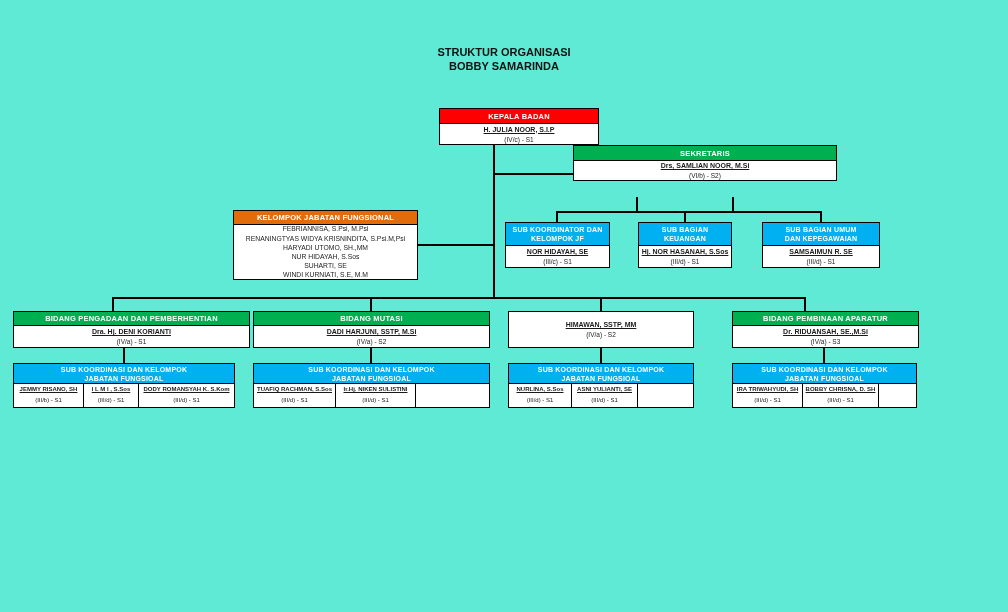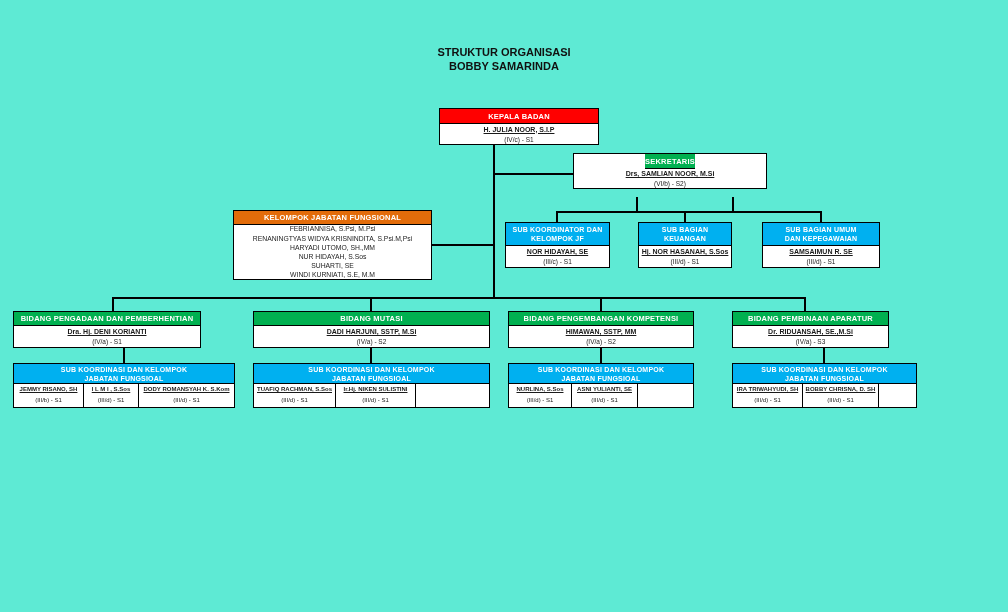--- a/index.html
+++ b/index.html
@@ -54,29 +54,29 @@
   <div class="line" style="left:823px;top:348px;width:1.5px;height:15px;"></div>
 
   <div class="box" style="left:415px;top:108px;width:160px;height:37px;margin-left:24px;">
     <div class="hdr red" style="height:14px;">KEPALA BADAN</div>
     <div class="body">
       <div class="nm">H. JULIA NOOR, S.I.P</div>
       <div class="gr">(IV/c) - S1</div>
     </div>
   </div>
 
-  <div class="box" style="left:573px;top:153px;width:194px;height:36px;align-items:center;">
+  <div class="box" style="left:573px;top:145px;width:264px;height:36px;">
     <div class="hdr green" style="height:14px;">SEKRETARIS</div>
     <div class="body">
       <div class="nm">Drs, SAMLIAN NOOR, M.Si</div>
       <div class="gr">(VI/b) - S2)</div>
     </div>
   </div>
 
-  <div class="box" style="left:233px;top:210px;width:199px;height:70px;">
+  <div class="box" style="left:233px;top:210px;width:185px;height:70px;">
     <div class="hdr orange" style="height:14px;">KELOMPOK JABATAN FUNGSIONAL</div>
     <div class="members">
       <div class="member">FEBRIANNISA, S.Psi, M.Psi</div>
       <div class="member">RENANINGTYAS WIDYA KRISNINDITA, S.Psi.M,Psi</div>
       <div class="member">HARYADI UTOMO, SH.,MM</div>
       <div class="member">NUR HIDAYAH, S.Sos</div>
       <div class="member">SUHARTI, SE</div>
       <div class="member">WINDI KURNIATI, S.E, M.M</div>
     </div>
   </div>
@@ -107,21 +107,21 @@
     <div class="hdr blue" style="height:22px;font-size:7px;">
       <div>SUB BAGIAN UMUM</div>
       <div>DAN KEPEGAWAIAN</div>
     </div>
     <div class="body">
       <div class="nm">SAMSAIMUN R. SE</div>
       <div class="gr">(III/d) - S1</div>
     </div>
   </div>
 
-  <div class="box" style="left:13px;top:311px;width:188px;height:37px;">
+  <div class="box" style="left:13px;top:311px;width:237px;height:37px;">
     <div class="hdr green" style="height:13px;">BIDANG PENGADAAN DAN PEMBERHENTIAN</div>
     <div class="body">
       <div class="nm">Dra. Hj. DENI KORIANTI</div>
       <div class="gr">(IV/a) - S1</div>
     </div>
   </div>
   <div class="box" style="left:13px;top:363px;width:222px;height:45px;">
     <div class="hdr blue" style="height:19px;font-size:7px;">
       <div>SUB KOORDINASI DAN KELOMPOK</div>
       <div>JABATAN FUNGSIOAL</div>
@@ -164,21 +164,20 @@
         <div class="gr">(III/d) - S1</div>
       </div>
       <div class="cell" style="flex:1;">
         <div class="nm"></div>
         <div class="gr"></div>
       </div>
     </div>
   </div>
 
   <div class="box" style="left:508px;top:311px;width:186px;height:37px;">
-    <div class="hdr green" style="height:13px;">BIDANG PENGEMBANGAN KOMPETENSI</div>
     <div class="body">
       <div class="nm">HIMAWAN, SSTP, MM</div>
       <div class="gr">(IV/a) - S2</div>
     </div>
   </div>
   <div class="box" style="left:508px;top:363px;width:186px;height:45px;">
     <div class="hdr blue" style="height:19px;font-size:7px;">
       <div>SUB KOORDINASI DAN KELOMPOK</div>
       <div>JABATAN FUNGSIOAL</div>
     </div>
@@ -191,21 +190,21 @@
         <div class="nm">ASNI YULIANTI, SE</div>
         <div class="gr">(III/d) - S1</div>
       </div>
       <div class="cell" style="flex:1;">
         <div class="nm"></div>
         <div class="gr"></div>
       </div>
     </div>
   </div>
 
-  <div class="box" style="left:732px;top:311px;width:157px;height:37px;">
+  <div class="box" style="left:732px;top:311px;width:187px;height:37px;">
     <div class="hdr green" style="height:13px;">BIDANG PEMBINAAN APARATUR</div>
     <div class="body">
       <div class="nm">Dr. RIDUANSAH, SE.,M.Si</div>
       <div class="gr">(IV/a) - S3</div>
     </div>
   </div>
   <div class="box" style="left:732px;top:363px;width:185px;height:45px;">
     <div class="hdr blue" style="height:19px;font-size:7px;">
       <div>SUB KOORDINASI DAN KELOMPOK</div>
       <div>JABATAN FUNGSIOAL</div>

